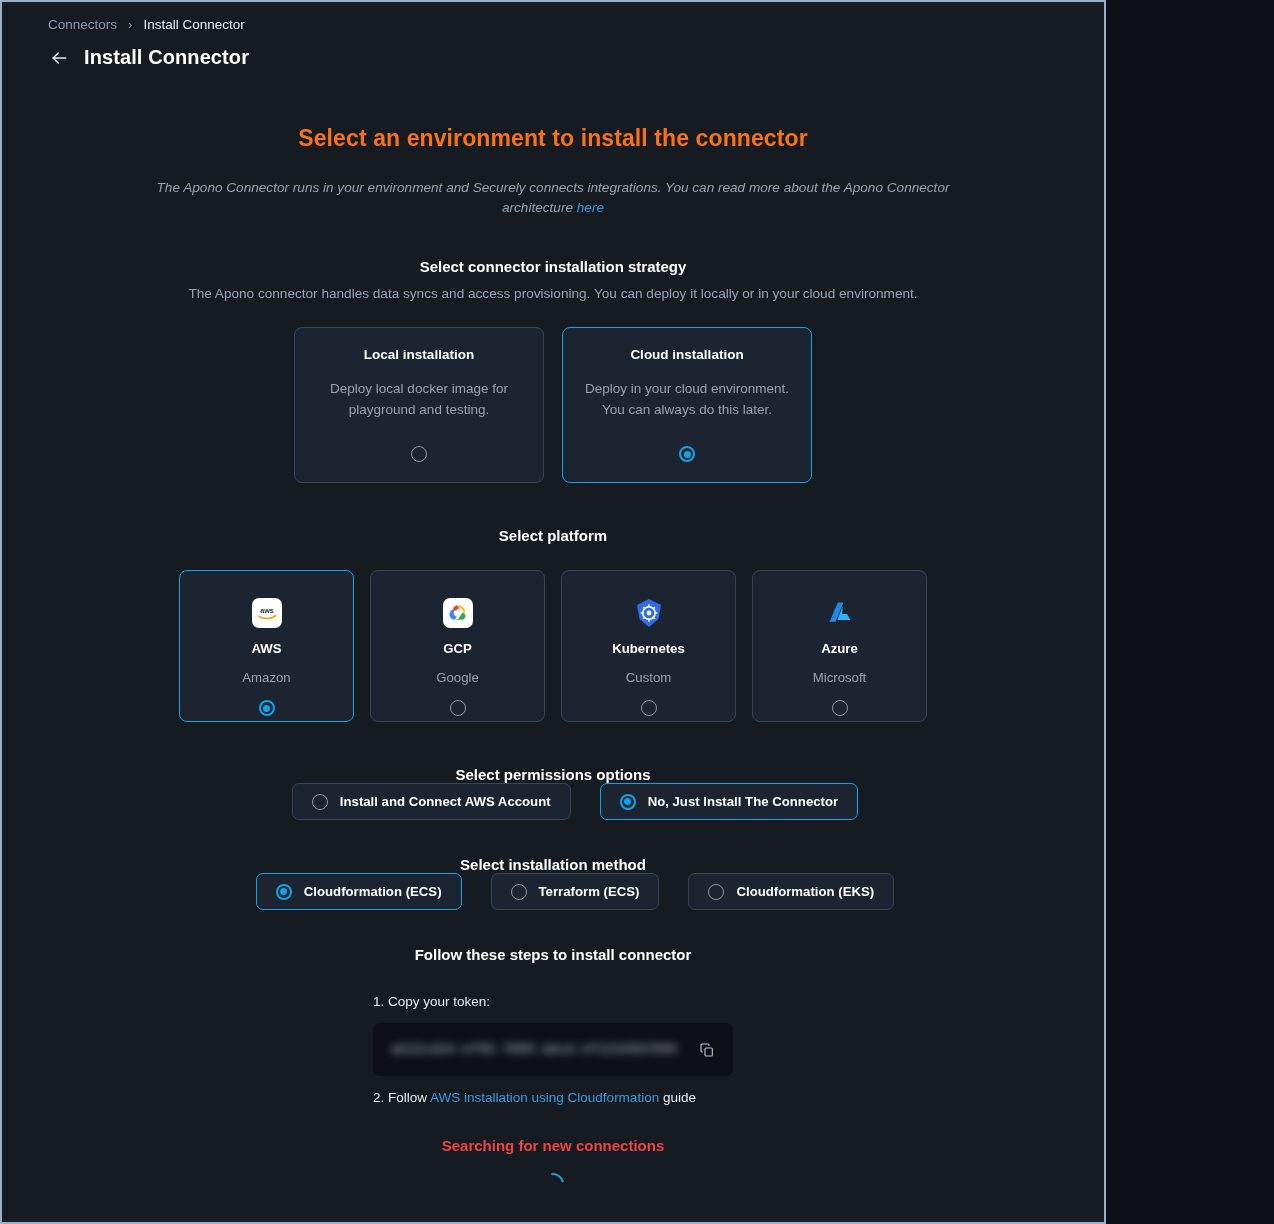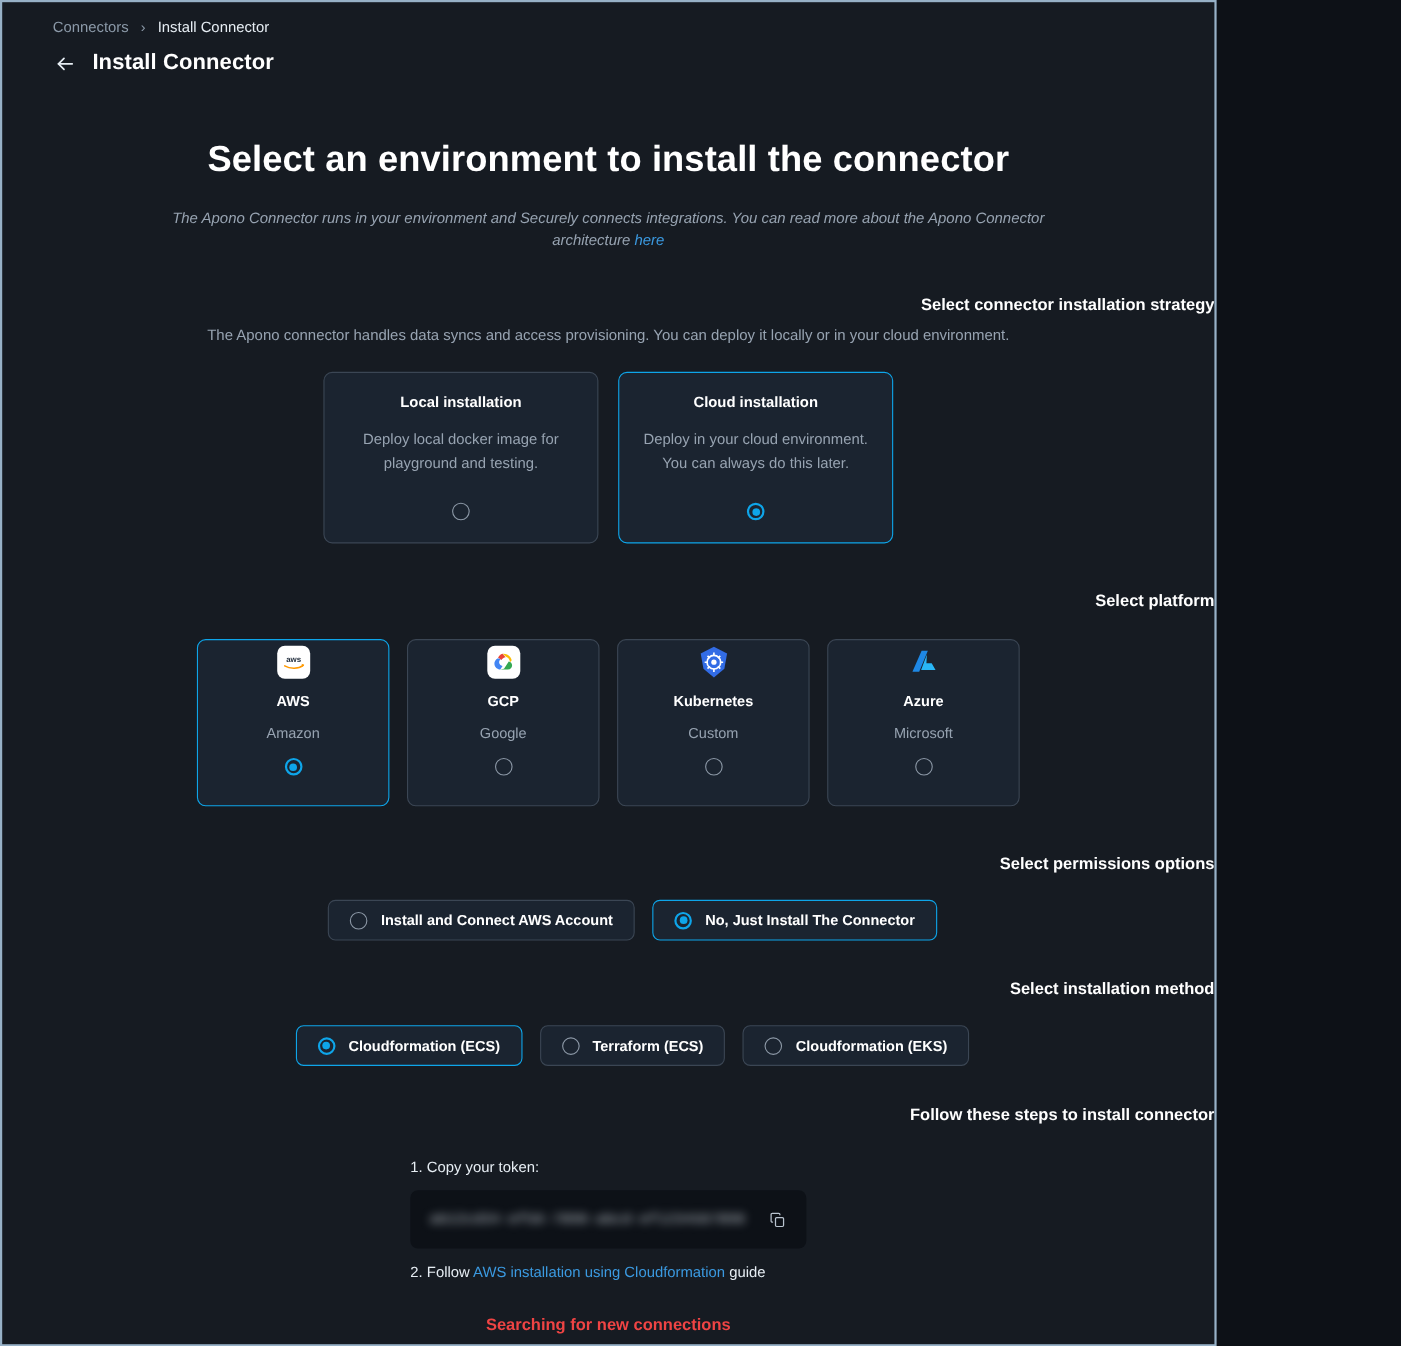--- a/index.html
+++ b/index.html
@@ -54,41 +54,40 @@
   }
 
   
   .content {
     width: 100%;
     padding-top: 56px;
     text-align: center;
   }
 
   .hero-title {
-    color: #ffffff;
-    font-size: 33px;
+    color: #f97316;
+    font-size: 23px;
     font-weight: bold;
     letter-spacing: .1px;
   }
   .hero-desc {
     margin: 26px auto 0;
     width: 820px;
     color: #97a3b1;
     font-size: 13.6px;
     line-height: 20px;
     font-style: italic;
   }
   .link { color: #3b9ae1; text-decoration: none; }
 
   .section { margin-top: 0; }
   .section-title {
     color: #ffffff;
     font-size: 15px;
     font-weight: bold;
-    text-align: right;
   }
   .section-sub {
     margin-top: 11px;
     color: #97a3b1;
     font-size: 13.6px;
   }
 
   
   .strategy-row {
     display: flex;
@@ -158,21 +157,21 @@
   }
   .platform-card {
     width: 175px;
     height: 152px;
     border-radius: 8px;
     border: 1px solid #3b4654;
     background: #1b2430;
     display: flex;
     flex-direction: column;
     align-items: center;
-    padding-top: 4px;
+    padding-top: 26px;
     cursor: pointer;
   }
   .platform-card.selected { border-color: #0ea5e9; }
   .pc-icon {
     width: 32px; height: 32px;
     display: flex; align-items: center; justify-content: center;
   }
   .pc-name {
     margin-top: 12px;
     color: #ffffff;
@@ -190,22 +189,21 @@
     width: 30px; height: 30px;
     background: #ffffff;
     border-radius: 7px;
     display: flex; align-items: center; justify-content: center;
   }
 
   
   .pill-row {
     display: flex;
     justify-content: center;
-    gap: 16px;
-    margin-top: 24px;
+    gap: 29px;
     padding-left: 44px;
   }
   .pill {
     display: flex;
     align-items: center;
     gap: 12px;
     height: 37px;
     padding: 0 19px;
     border-radius: 7px;
     border: 1px solid #3b4654;

